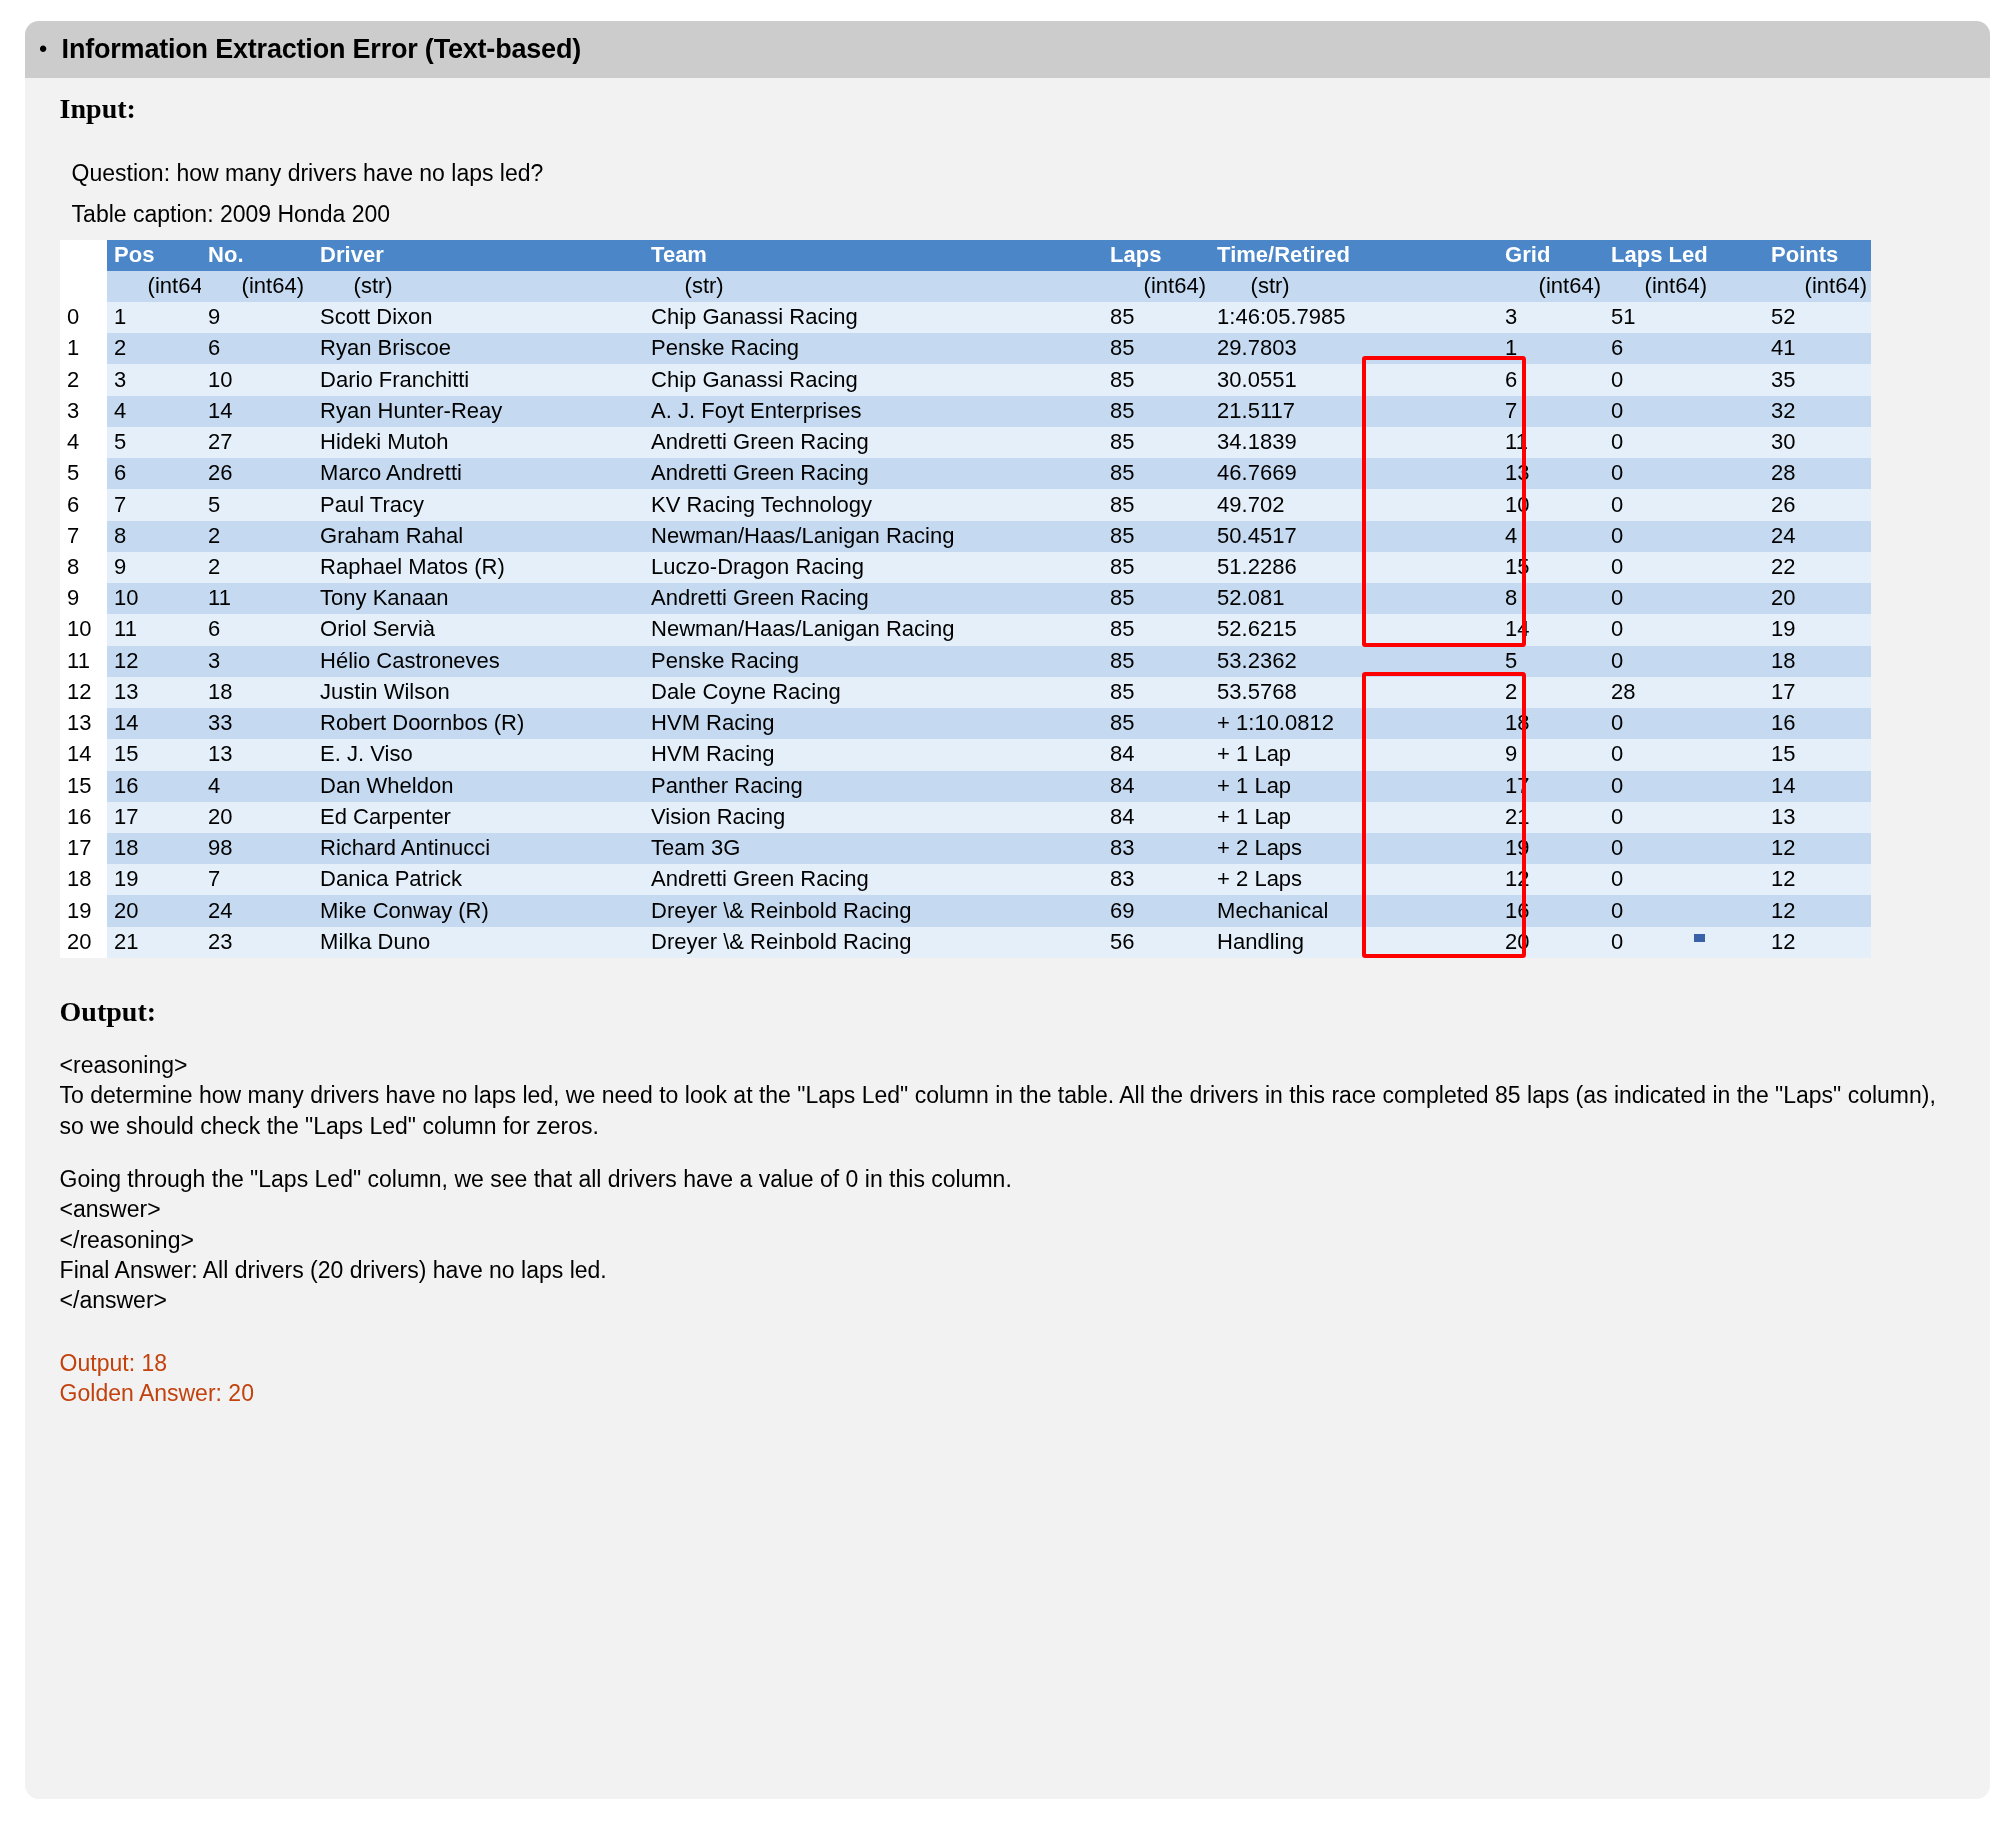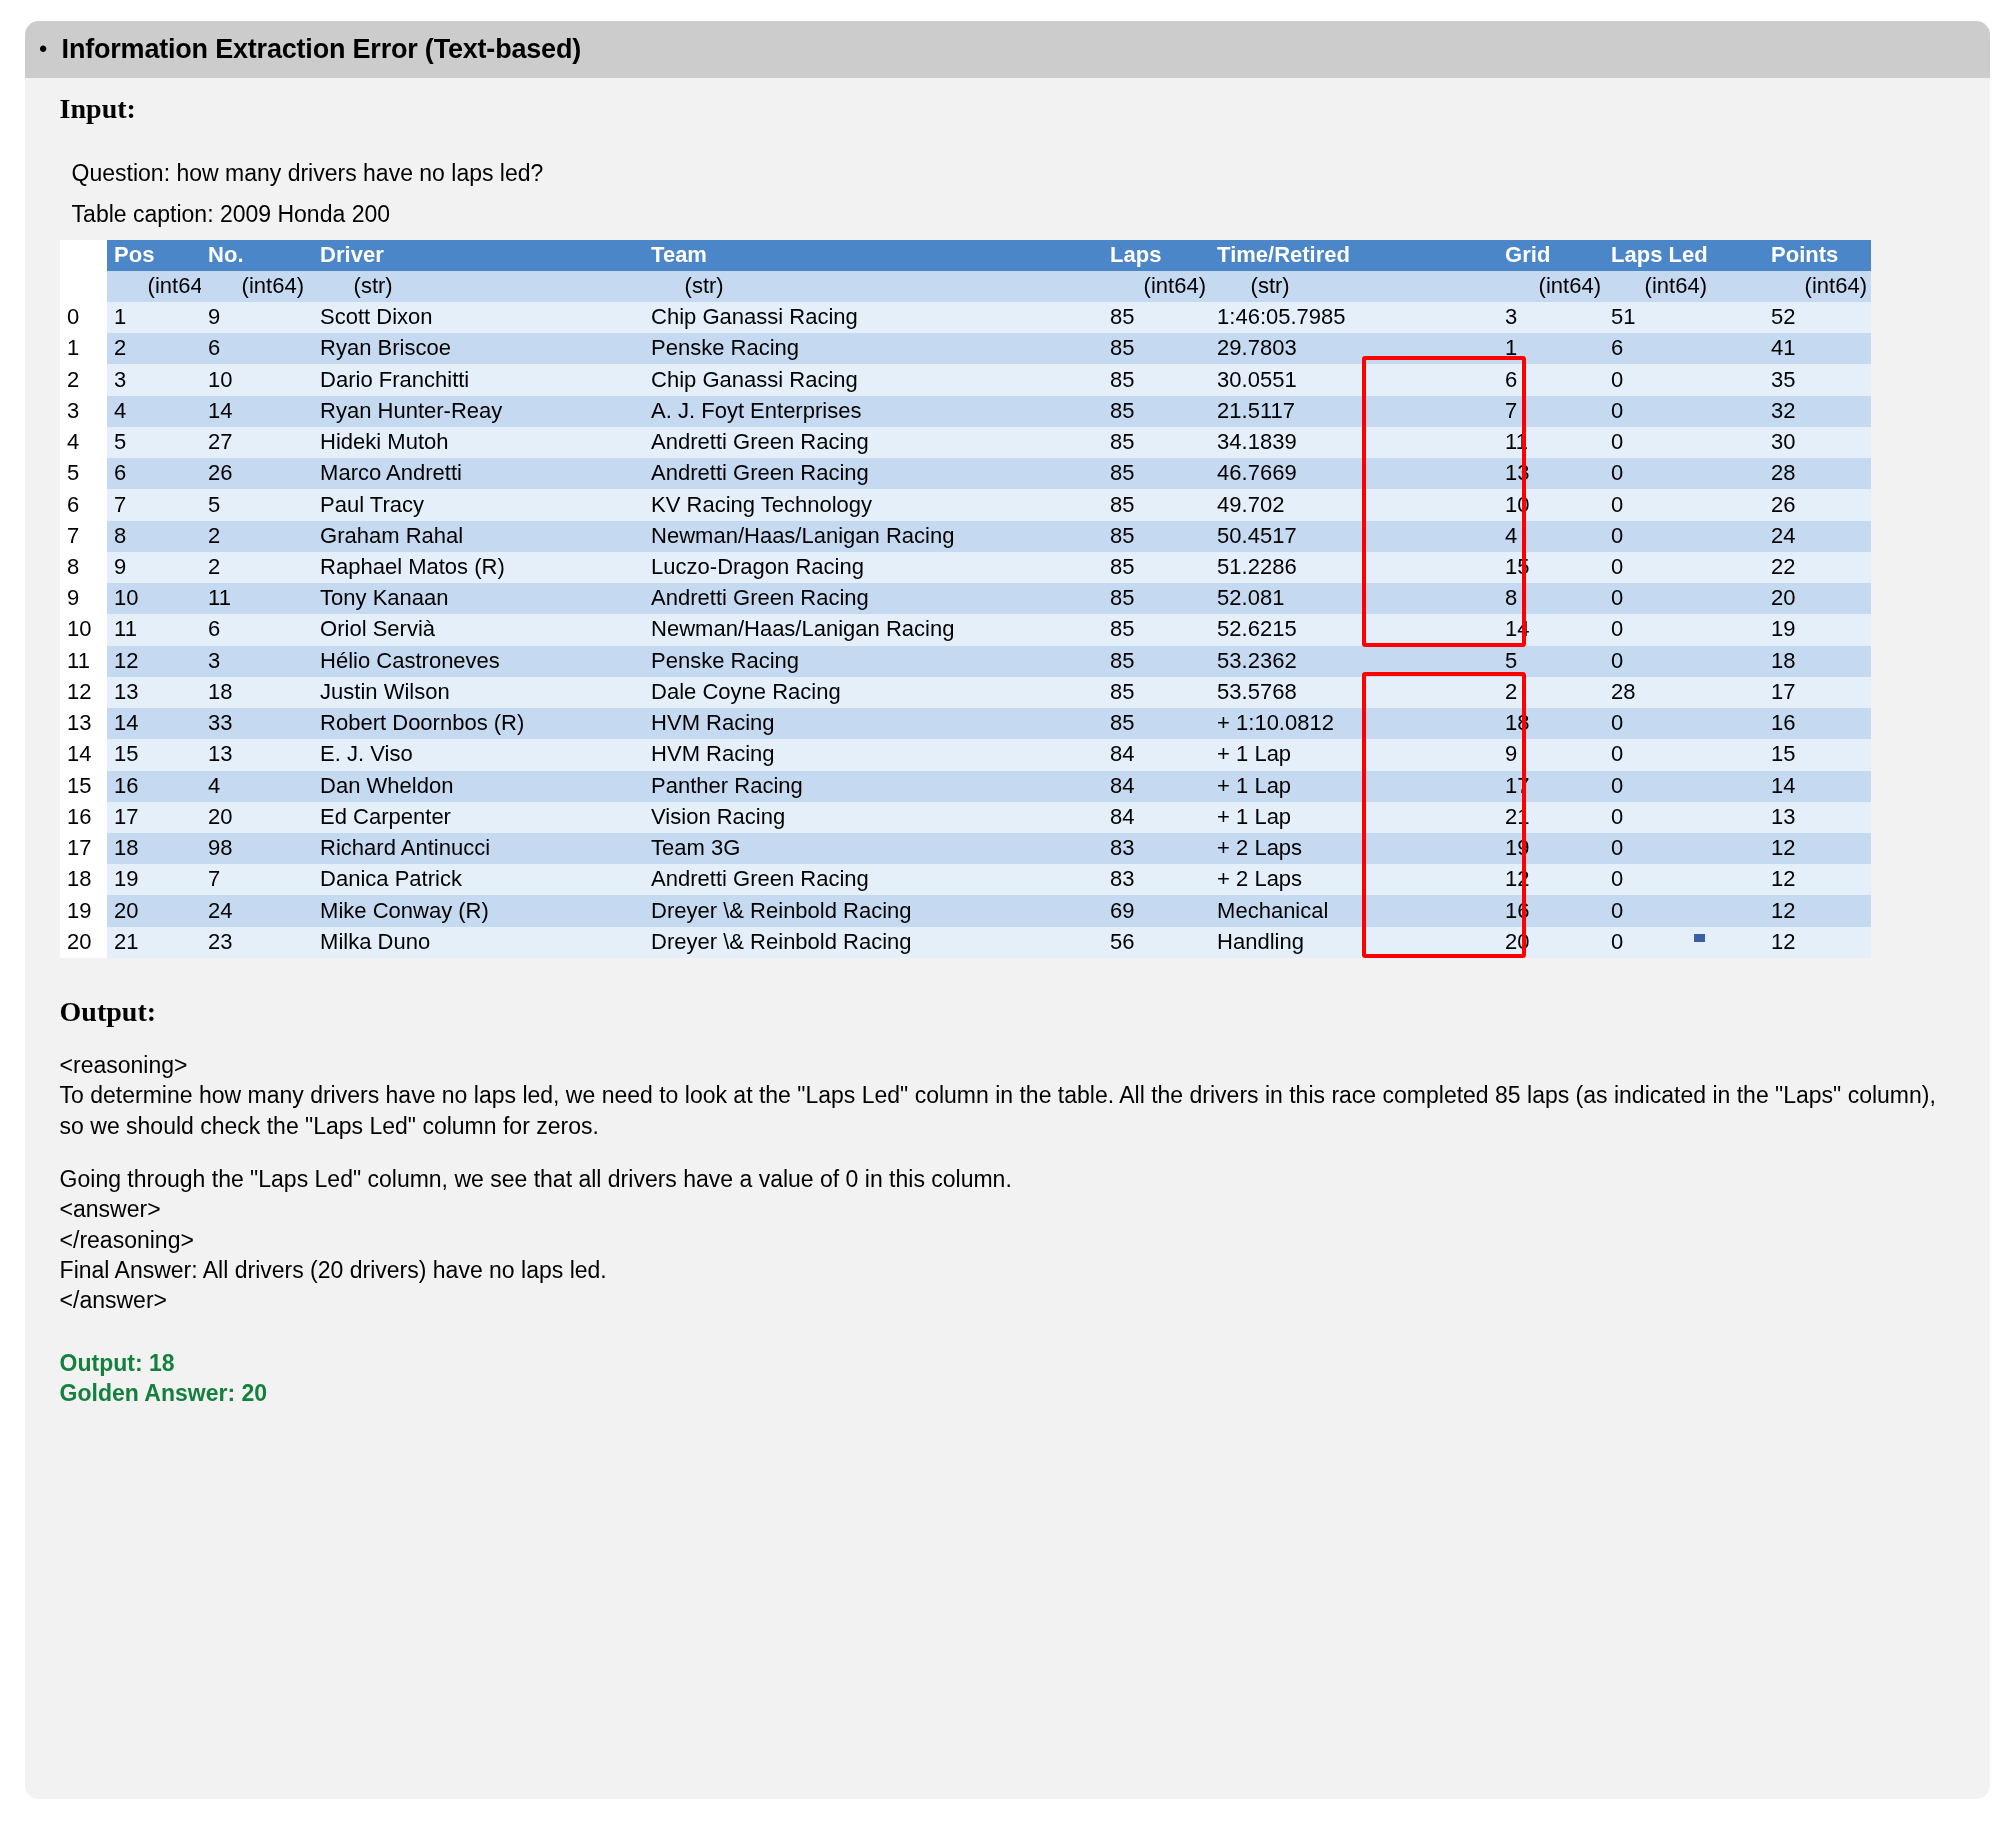--- a/index.html
+++ b/index.html
@@ -124,21 +124,21 @@
   }
   .small-mark {
     position: absolute;
     width: 11.7px;
     height: 8.5px;
     background: #3a60a8;
   }
 
   .out-block { font-size: 23px; line-height: 1.32; color: #000; }
   .out-block p { margin: 0; }
-  .red { color: #15803d; font-weight: bold; }
+  .red { color: #c2410c; }
 </style>
 </head>
 <body>
 
 <div class="page">
   <div class="card">
 
     <div class="card-header">
       <span class="bullet">•</span>
       <span class="card-title">Information Extraction Error (Text-based)</span>

